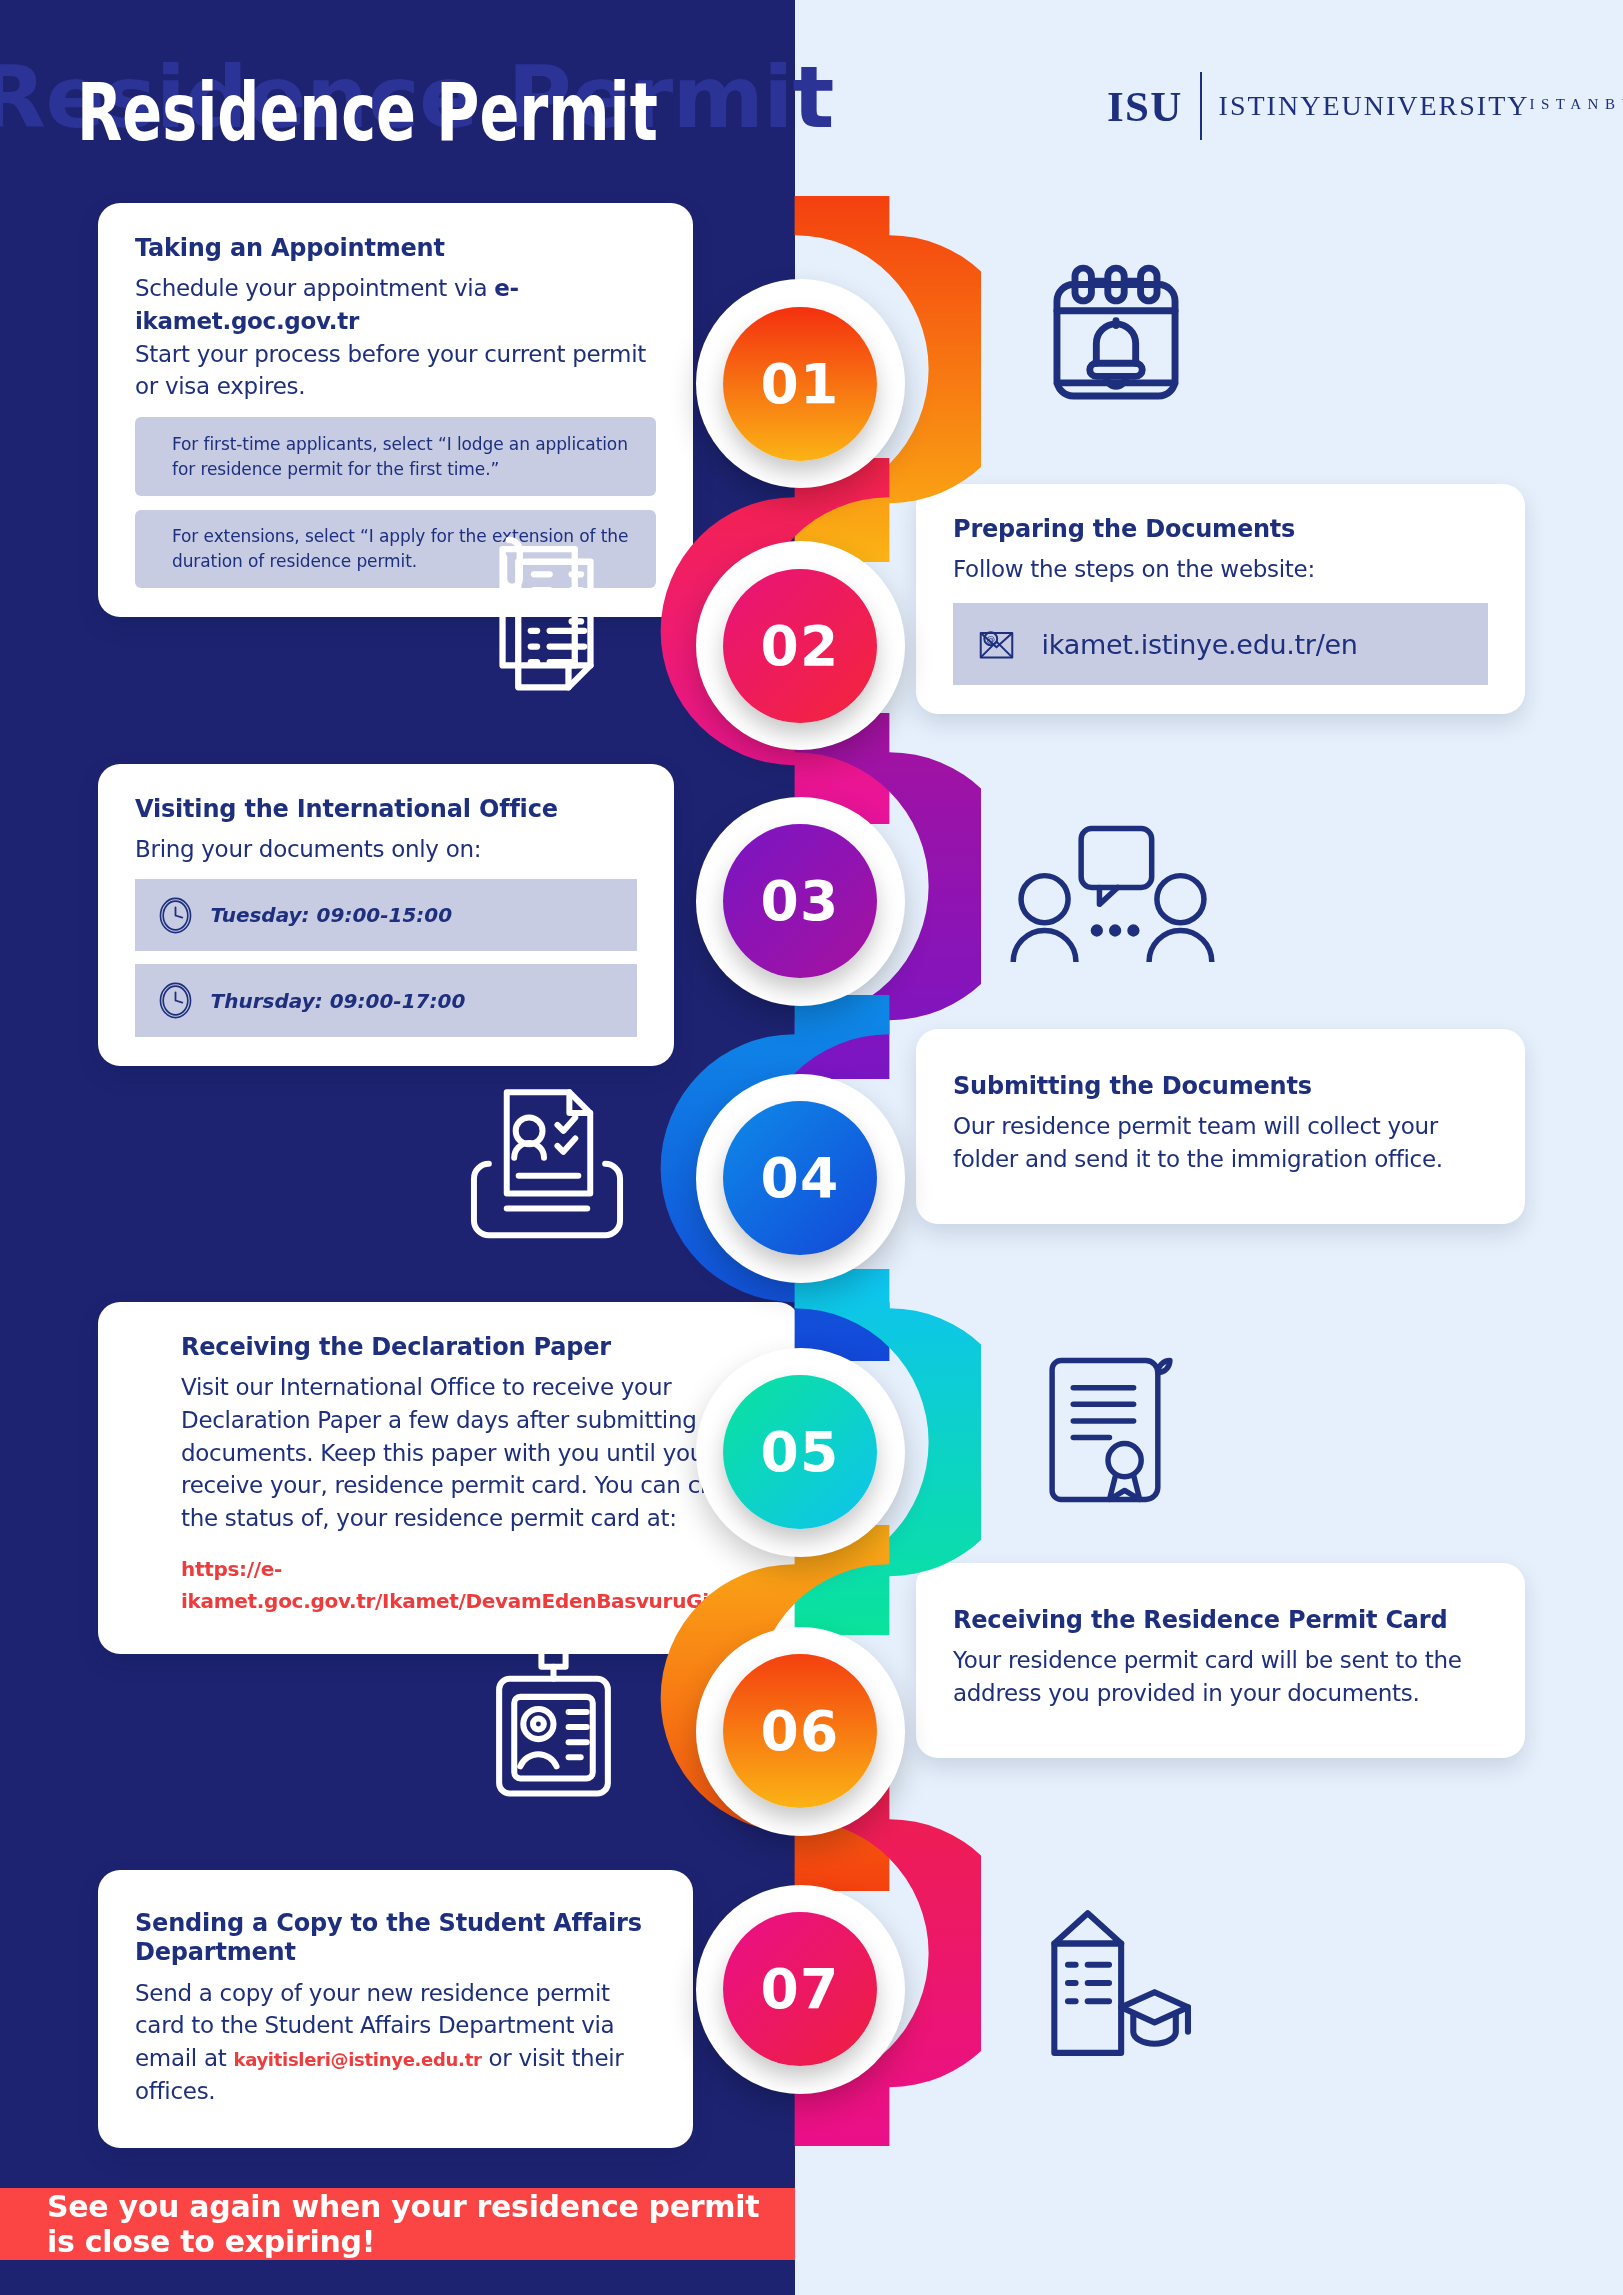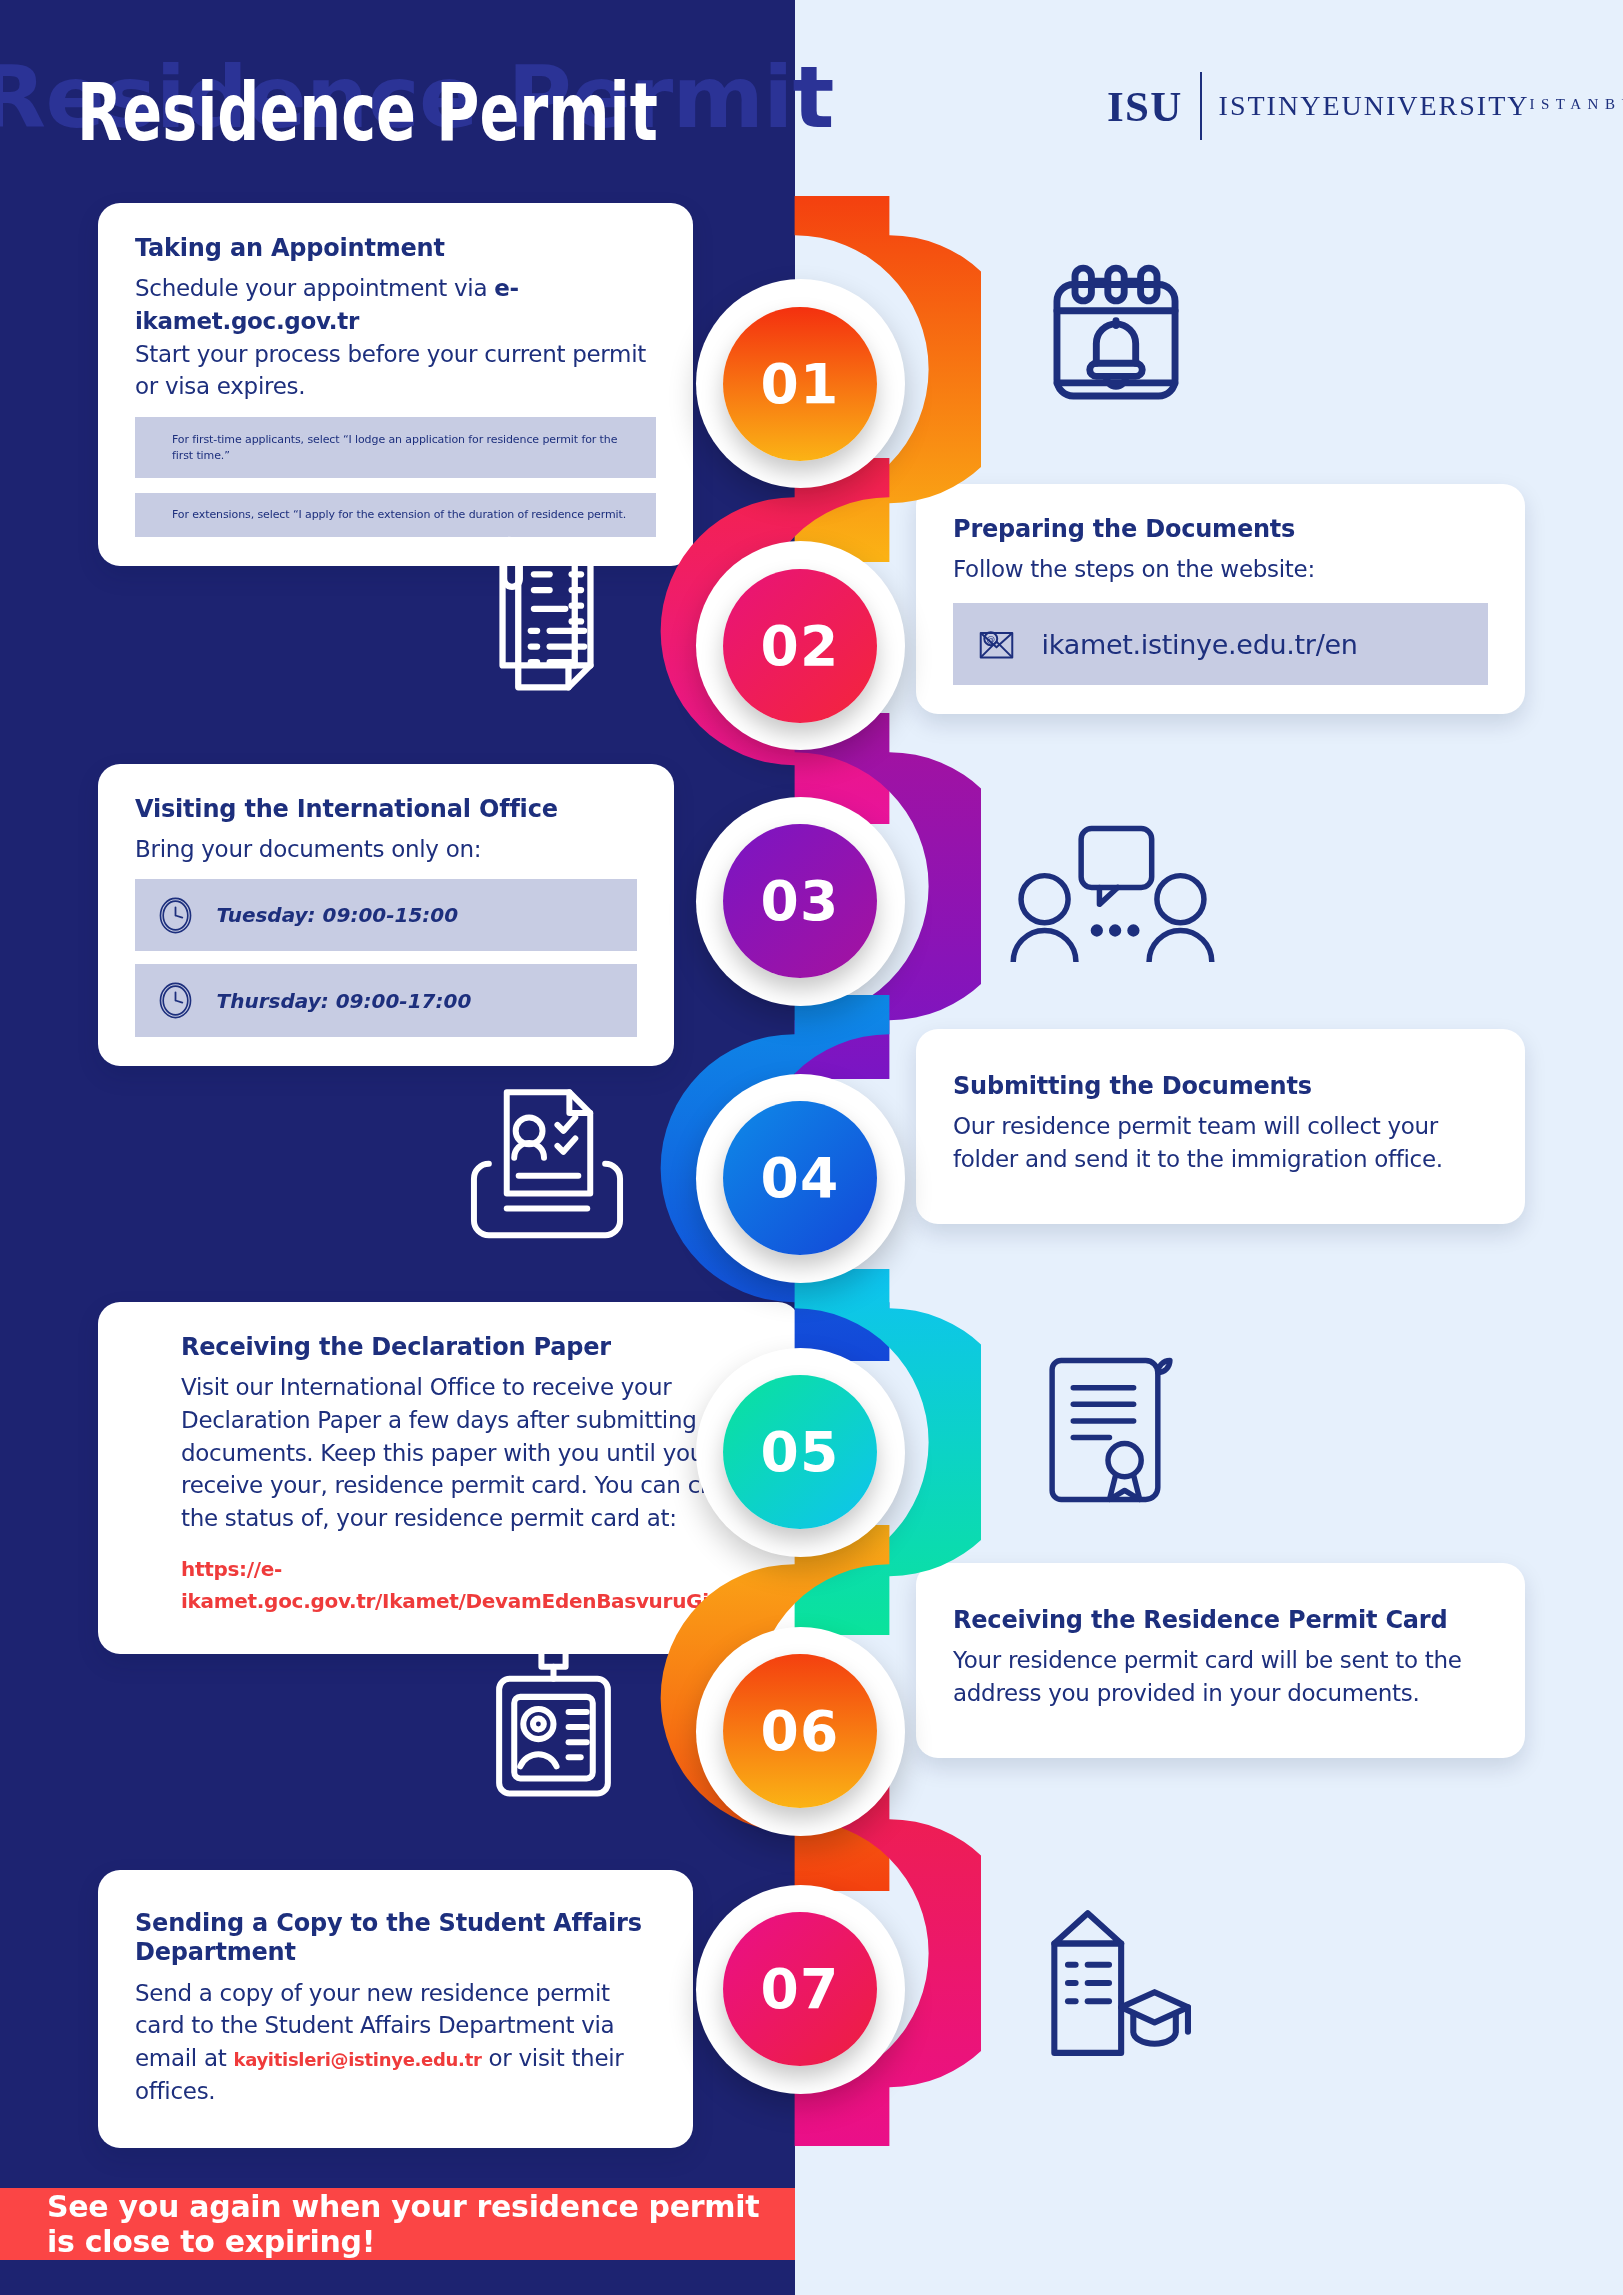--- a/index.html
+++ b/index.html
@@ -67,24 +67,24 @@
     color:#1d2f7d;font-size:23px;line-height:1.42;margin:0;
     font-family:"DejaVu Sans", sans-serif;letter-spacing:-0.3px;
   }
   .card-p b{font-weight:bold;}
   .card-p .red{color:#ef3b3b;font-weight:bold;font-size:20px;}
   .chip{
     background:#c7cce3;margin-top:14.4px;padding:17px 19.6px 17px 37px;
     color:#1d2f7d;font-size:17.7px;line-height:1.45;
     font-family:"DejaVu Sans", sans-serif;letter-spacing:-0.1px;
   }
-  .chip.small{padding:14.4px 19.6px 14.4px 37px;font-size:11px;}
+  .chip.small{padding:14.4px 19.6px 14.4px 37px;font-size:17px;border-radius:6px;}
   .chip-row{
     background:#c7cce3;margin-top:13px;padding:15.7px 19.6px;
-    display:flex;align-items:center;gap:21px;
+    display:flex;align-items:center;gap:15px;
   }
   .chip-row .lbl{
     color:#1d2f7d;font-size:20px;font-weight:bold;font-style:italic;
     font-family:"DejaVu Sans", sans-serif;
   }
   .url-box{
     background:#c7cce3;margin-top:17px;padding:19.6px 22px;
     display:flex;align-items:center;gap:23.6px;
   }
   .url-box .lbl{color:#1d2f7d;font-size:27px;font-family:"DejaVu Sans", sans-serif;letter-spacing:-0.3px;}

